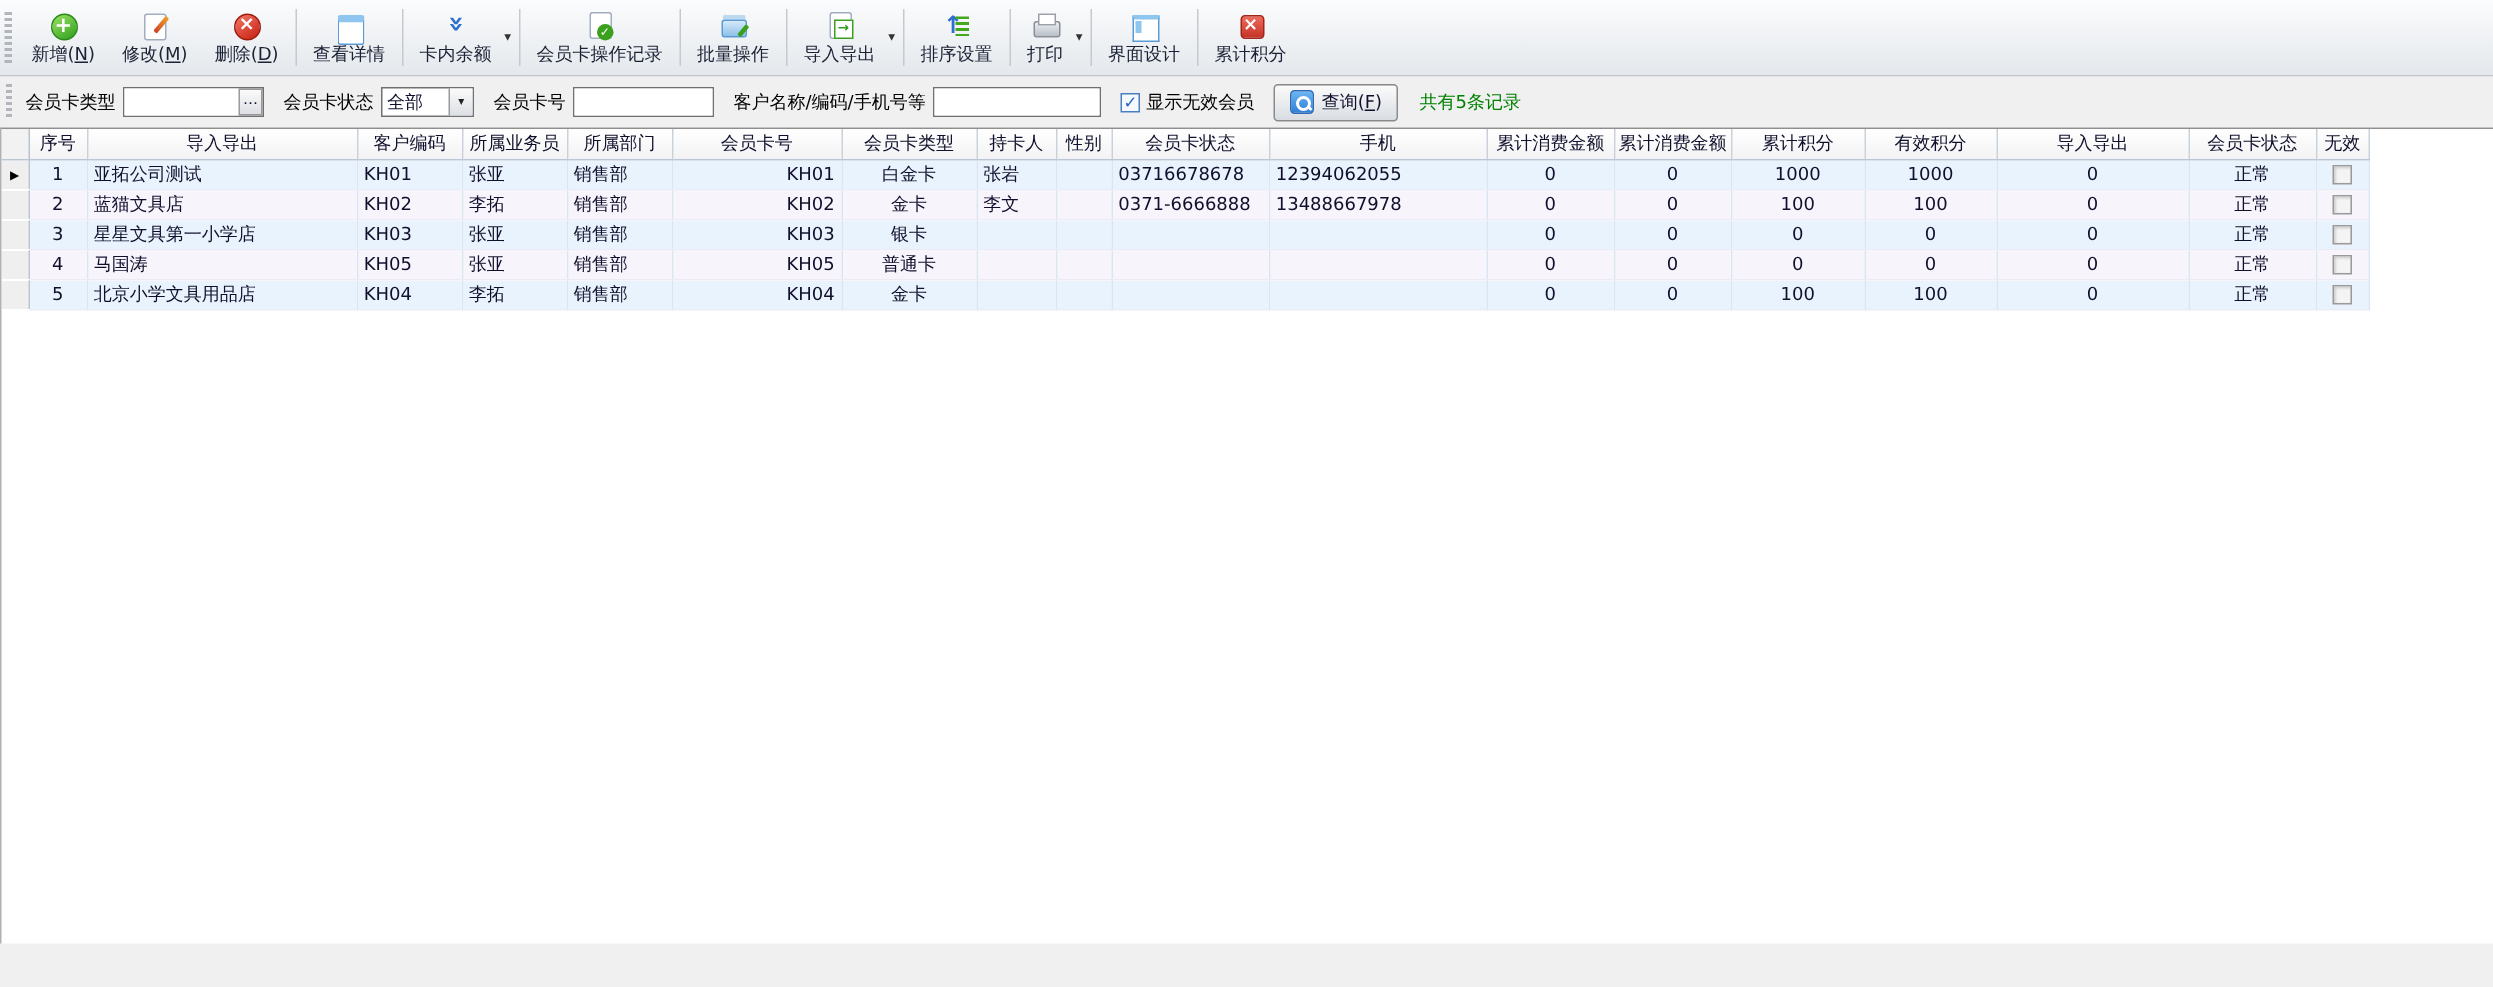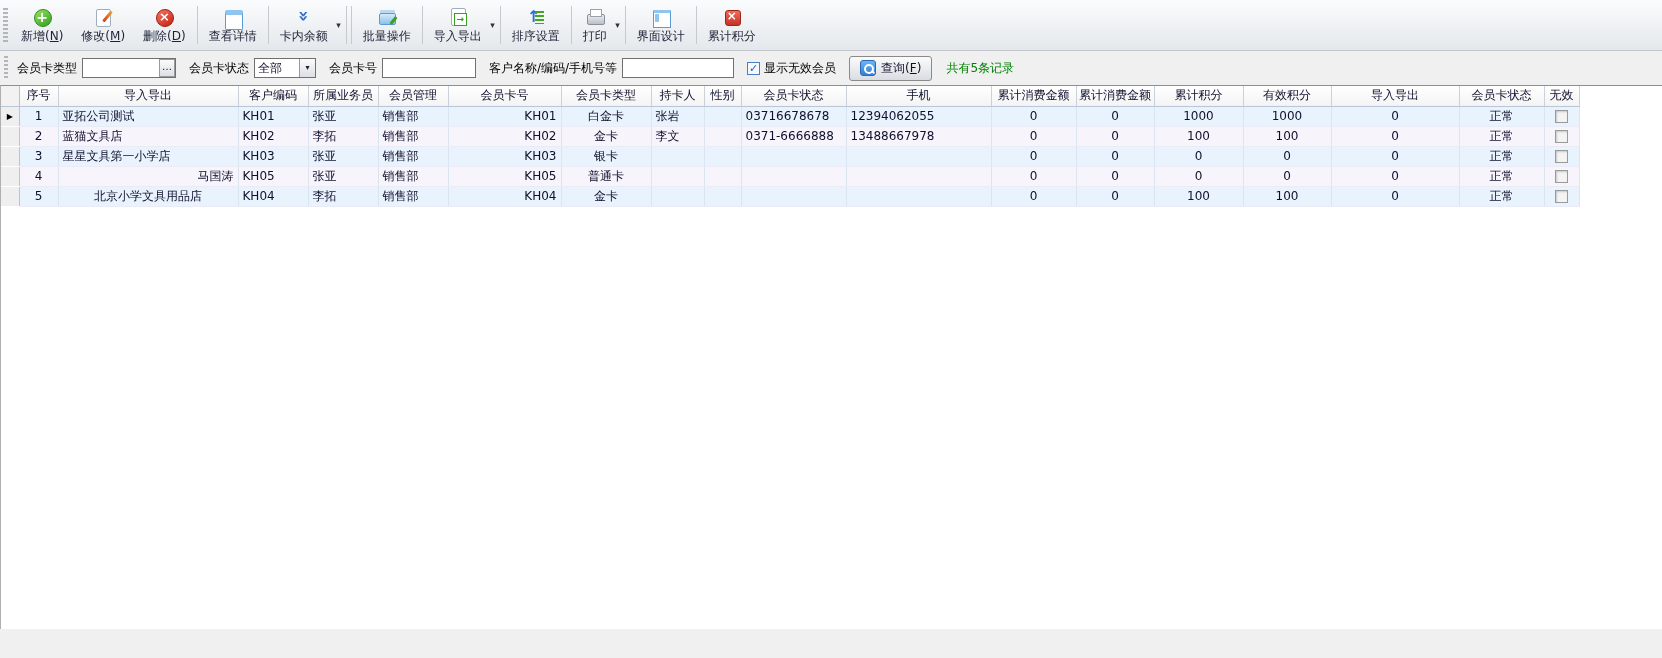--- a/index.html
+++ b/index.html
@@ -156,20 +156,24 @@
         <span class="icon icon-view-detail"></span>
         <span class="tlabel">查看详情</span>
       </div>
       <div class="tsep"></div>
       <div class="tbtn has-caret">
         <span class="icon icon-card-ops"></span>
         <span class="tlabel">卡内余额</span>
         <span class="caret">▾</span>
       </div>
       <div class="tsep"></div>
+      <div class="tbtn">
+        <span class="icon icon-card-record"></span>
+        <span class="tlabel">会员卡操作记录</span>
+      </div>
       <div class="tsep"></div>
       <div class="tbtn">
         <span class="icon icon-batch"></span>
         <span class="tlabel">批量操作</span>
       </div>
       <div class="tsep"></div>
       <div class="tbtn has-caret">
         <span class="icon icon-import-export"></span>
         <span class="tlabel">导入导出</span>
         <span class="caret">▾</span>
@@ -254,21 +258,21 @@
           <col style="width: 85px;">
           <col style="width: 35px;">
         </colgroup>
       <thead>
           <tr id="grid-head">
             <th class="rowind-h"></th>
             <th>序号</th>
             <th>导入导出</th>
             <th>客户编码</th>
             <th>所属业务员</th>
-            <th>会员管理</th>
+            <th>所属部门</th>
             <th>会员卡号</th>
             <th>会员卡类型</th>
             <th>持卡人</th>
             <th>性别</th>
             <th>会员卡状态</th>
             <th>手机</th>
             <th>累计消费金额</th>
             <th>累计消费金额</th>
             <th>累计积分</th>
             <th>有效积分</th>
@@ -343,21 +347,21 @@
             <td style="text-align: center;">0</td>
             <td style="text-align: center;">0</td>
             <td style="text-align: center;">正常</td>
             <td style="text-align: center;">
               <div class="gridcb"></div>
             </td>
           </tr>
           <tr>
             <td class="rowind"></td>
             <td style="text-align: center;">4</td>
-            <td style="text-align: right;">马国涛</td>
+            <td style="text-align: left;">马国涛</td>
             <td style="text-align: left;">KH05</td>
             <td style="text-align: left;">张亚</td>
             <td style="text-align: left;">销售部</td>
             <td style="text-align: right;">KH05</td>
             <td style="text-align: center;">普通卡</td>
             <td style="text-align: left;"></td>
             <td style="text-align: left;"></td>
             <td style="text-align: left;"></td>
             <td style="text-align: left;"></td>
             <td style="text-align: center;">0</td>
@@ -366,21 +370,21 @@
             <td style="text-align: center;">0</td>
             <td style="text-align: center;">0</td>
             <td style="text-align: center;">正常</td>
             <td style="text-align: center;">
               <div class="gridcb"></div>
             </td>
           </tr>
           <tr>
             <td class="rowind"></td>
             <td style="text-align: center;">5</td>
-            <td style="text-align: center;">北京小学文具用品店</td>
+            <td style="text-align: left;">北京小学文具用品店</td>
             <td style="text-align: left;">KH04</td>
             <td style="text-align: left;">李拓</td>
             <td style="text-align: left;">销售部</td>
             <td style="text-align: right;">KH04</td>
             <td style="text-align: center;">金卡</td>
             <td style="text-align: left;"></td>
             <td style="text-align: left;"></td>
             <td style="text-align: left;"></td>
             <td style="text-align: left;"></td>
             <td style="text-align: center;">0</td>

